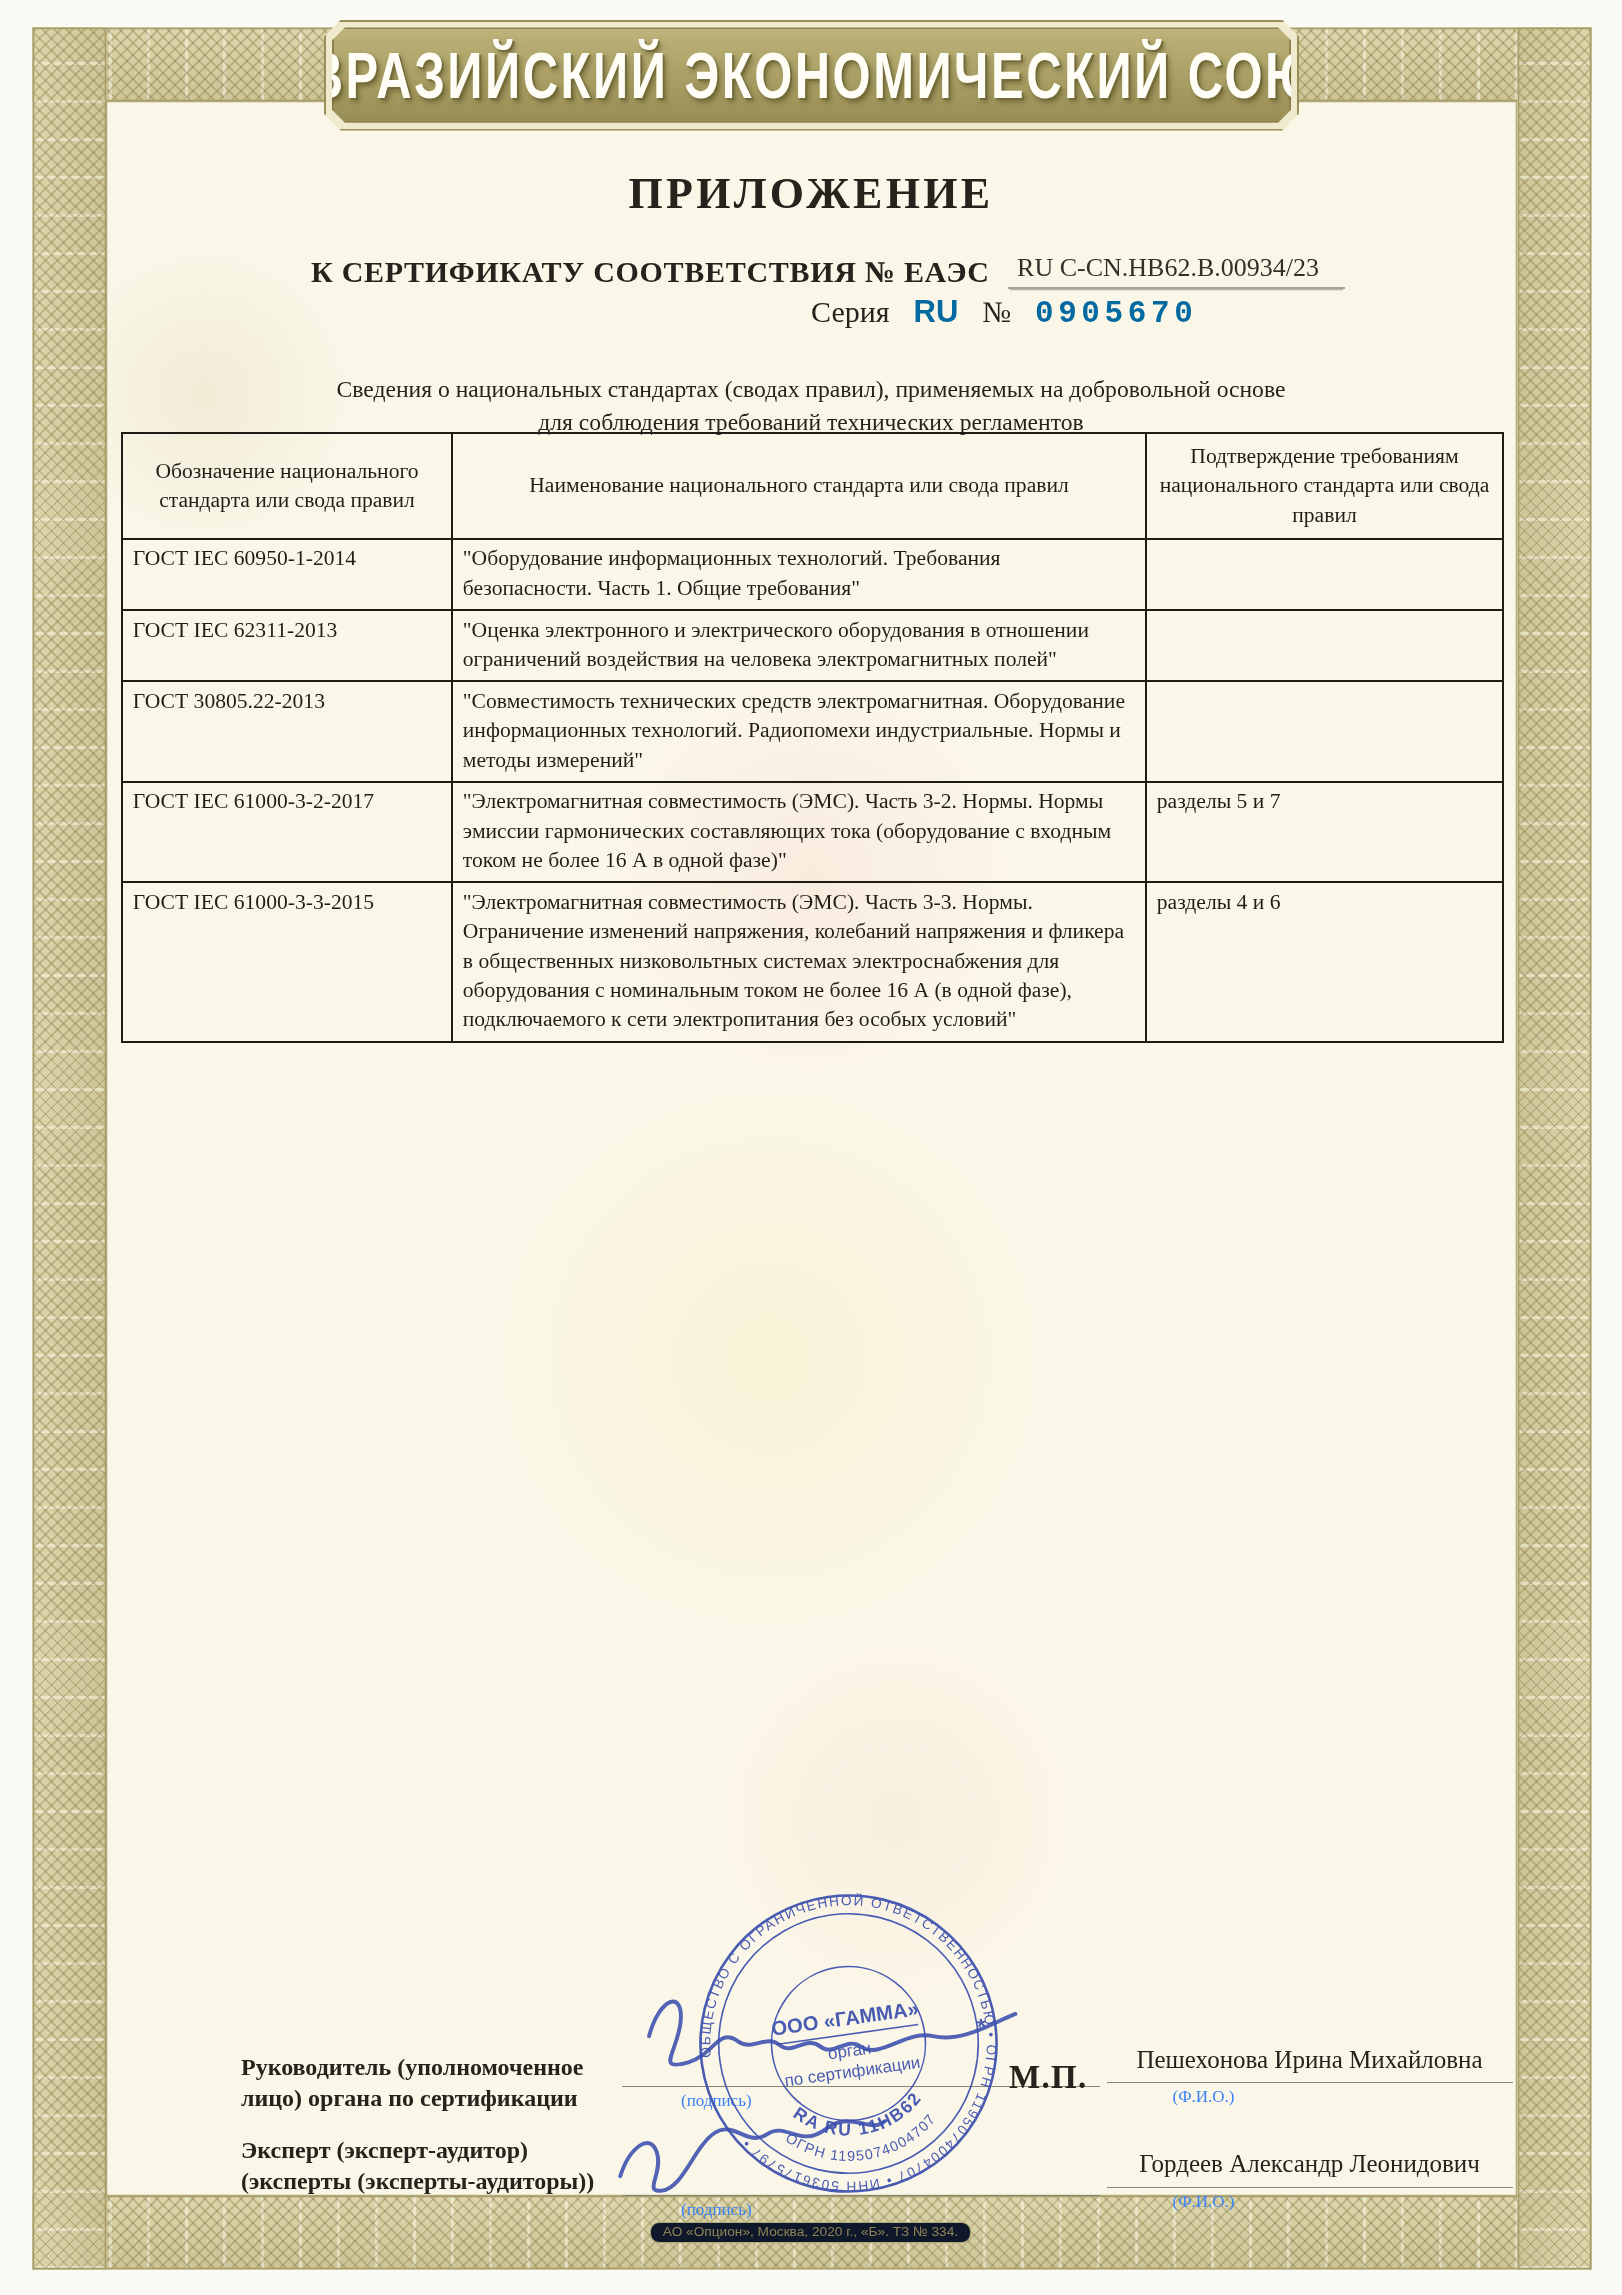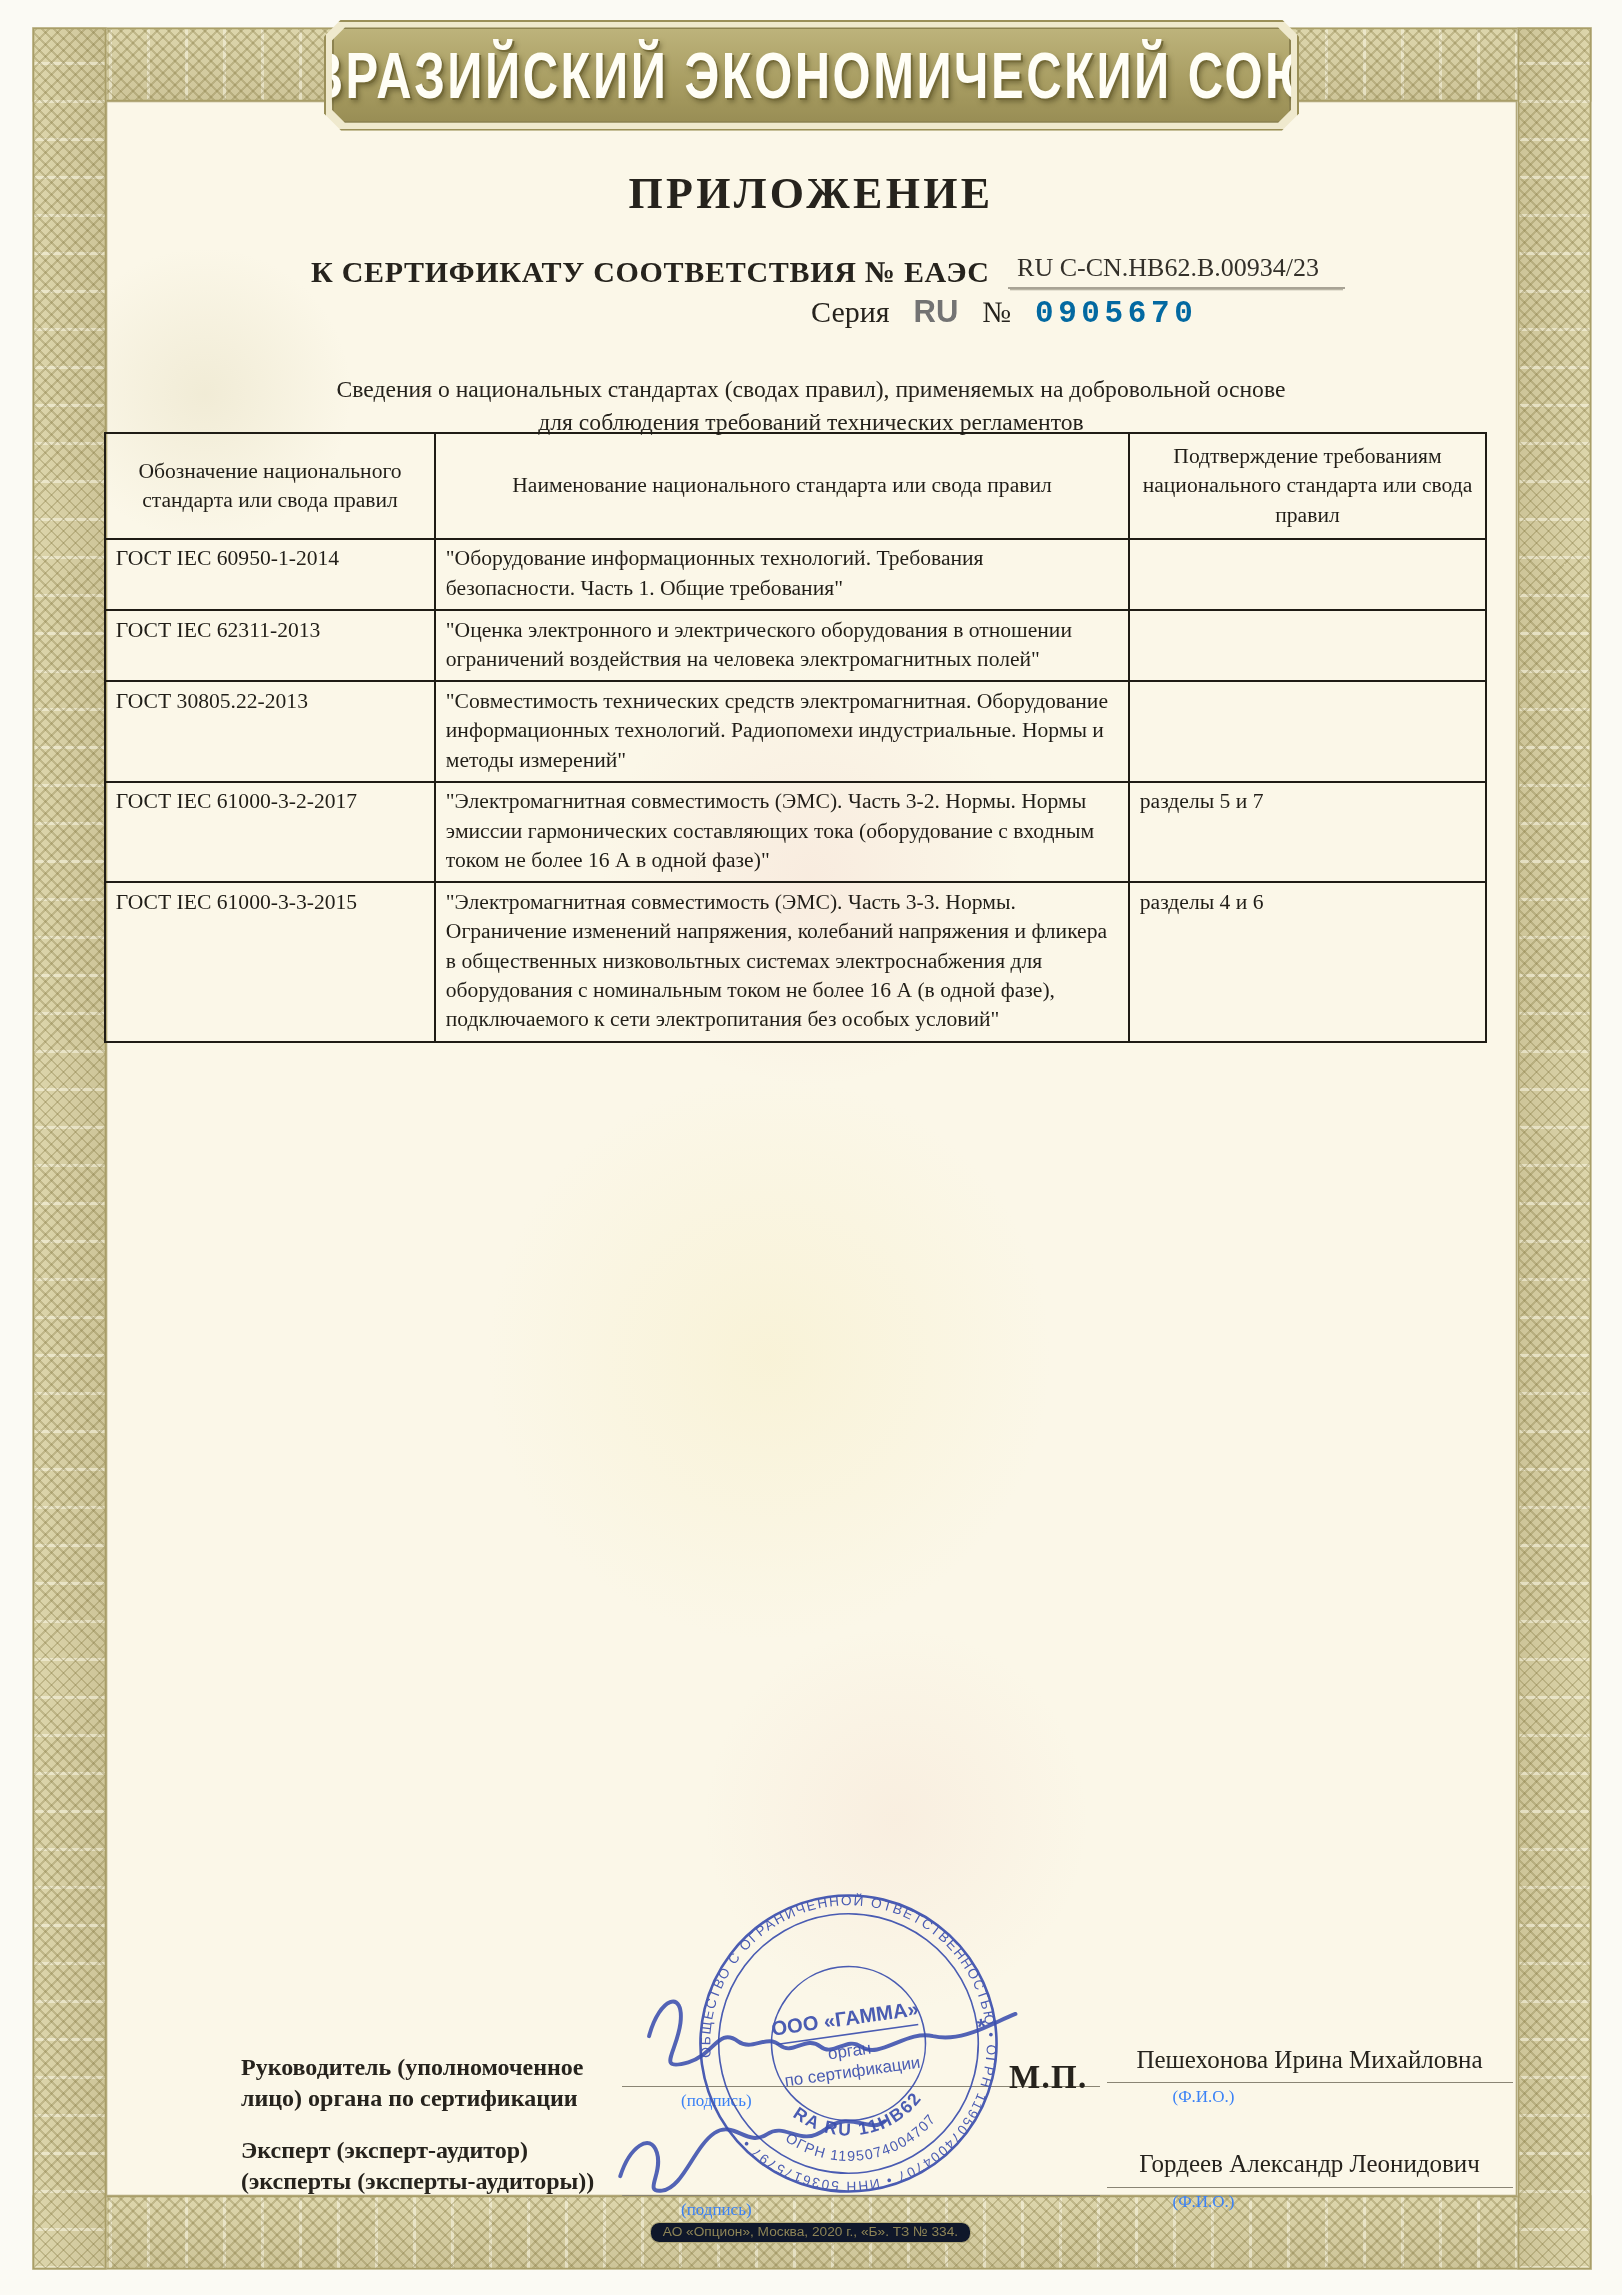--- a/index.html
+++ b/index.html
@@ -62,21 +62,21 @@
     border-bottom:2px solid #57524381; box-shadow:0 3.3px 0 -2px #8d887799; min-width:314px; }
   .seriya-line { left:811px; top:294px; display:flex; align-items:baseline; gap:24px; white-space:nowrap; }
   .seriya-label { font-size:30px; color:#26231d; }
   .seriya-ru { font-family:"Liberation Sans", sans-serif; font-weight:bold; font-size:31px; }
   .seriya-no { font-size:30px; color:#26231d; }
   .seriya-num { font-family:"Liberation Mono", monospace; font-weight:bold; font-size:31px; letter-spacing:4.6px; }
 
   .intro { left:144px; right:144px; top:373px; text-align:center; font-size:23.6px; line-height:33px; color:#26231d; }
 
   
-  table.standards { position:absolute; left:104px; top:432px; width:1381px; z-index:10;
+  table.standards { position:absolute; left:121px; top:432px; width:1381px; z-index:10;
     border-collapse:collapse; table-layout:fixed;border-radius:29px; }
   .standards th, .standards td { border:2px solid #1f1c15; font-size:21.6px; line-height:1.36;
     color:#211e18; vertical-align:top; }
   .standards th { font-weight:normal; text-align:center; vertical-align:middle; padding:7.9px 9.2px; height:90px; }
   .standards td { padding:4.6px 9.8px 5.9px 9.8px; }
   .col-design { width:330px; }
   .col-name   { width:694px; }
   .col-conf   { width:357px; }
 
   
@@ -129,21 +129,21 @@
 
   <div class="abs doc-title">ПРИЛОЖЕНИЕ</div>
 
   <div class="abs cert-line">
     <span class="cert-prefix">К СЕРТИФИКАТУ СООТВЕТСТВИЯ № ЕАЭС</span>
     <span class="cert-number">RU C-CN.HB62.B.00934/23</span>
   </div>
 
   <div class="abs seriya-line">
     <span class="seriya-label">Серия</span>
-    <span class="seriya-ru" style="color:#737373;">RU</span>
+    <span class="seriya-ru" style="color:#0369a1;">RU</span>
     <span class="seriya-no">№</span>
     <span class="seriya-num" style="color:#0369a1;">0905670</span>
   </div>
 
   <div class="abs intro">
     <div>Сведения о национальных стандартах (сводах правил), применяемых на добровольной основе</div>
     <div>для соблюдения требований технических регламентов</div>
   </div>
 
   <table class="standards">

